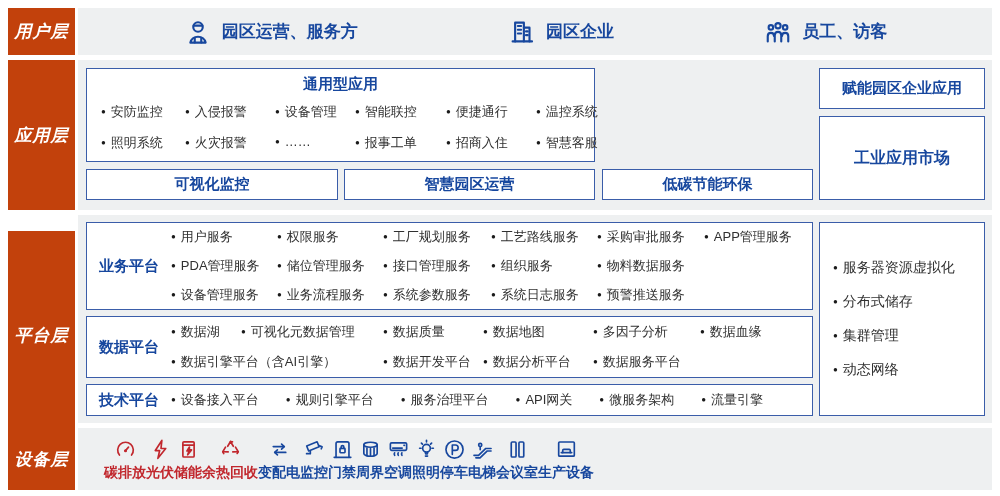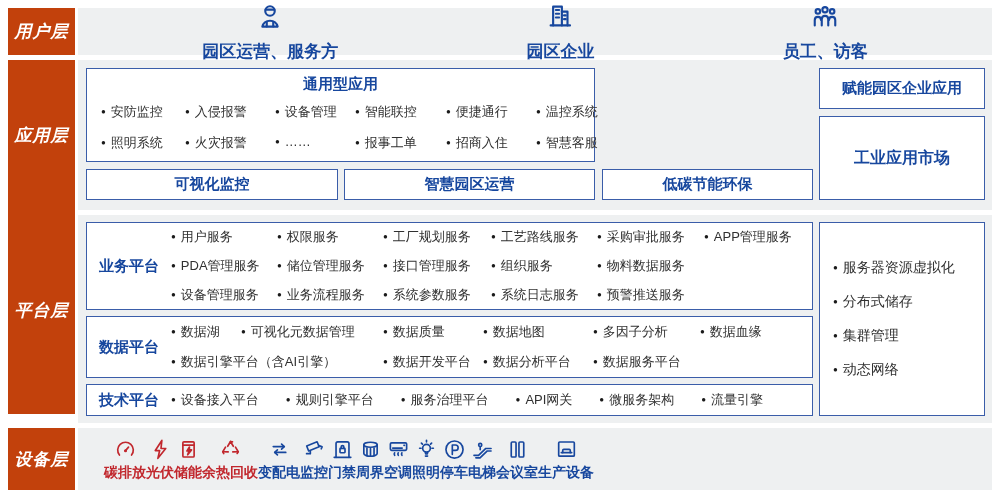--- a/index.html
+++ b/index.html
@@ -5,31 +5,31 @@
   html,body{margin:0;padding:0;background:#fff;}
   .page{position:relative;width:1000px;height:496px;background:#fff;overflow:hidden;
         font-family:"Liberation Sans","DejaVu Sans",sans-serif;}
 
   
   .layer-label{position:absolute;left:8px;width:67px;background:#c2410c;color:#fff;
     display:flex;align-items:center;justify-content:center;font-weight:bold;
     font-style:italic;font-size:17px;letter-spacing:1px;}
   #lbl-user{top:8px;height:47px}
   #lbl-app{top:60px;height:150px}
-  #lbl-platform{top:206px;height:208px}
+  #lbl-platform{top:231px;height:208px}
   #lbl-device{top:428px;height:62px}
 
   
   .band{position:absolute;left:78px;width:914px;background:#eef0f1;box-sizing:border-box;}
   .user-band{top:8px;height:47px;display:flex;align-items:center;justify-content:space-around;padding:0 30px;}
   .app-band{top:60px;height:150px}
   .platform-band{top:215px;height:208px}
   .device-band{top:428px;height:62px;display:flex;align-items:center;justify-content:flex-start;padding:0 26px;}
 
-  .user-group{display:flex;align-items:center;gap:9px;color:#17479e;font-weight:bold;font-size:17px;flex-direction:column;}
+  .user-group{display:flex;align-items:center;gap:9px;color:#17479e;font-weight:bold;font-size:17px;}
   .user-group svg{width:30px;height:30px;stroke:#17479e;fill:none;stroke-width:1.7;
     stroke-linecap:round;stroke-linejoin:round;}
 
   
   .box{position:absolute;background:#fff;border:1px solid #3a5da9;box-sizing:border-box;}
   .box-title{color:#17479e;font-weight:bold;font-size:15px;text-align:center;margin-top:6px;}
   .banner{display:flex;align-items:center;justify-content:center;color:#17479e;
     font-weight:bold;font-size:15px;text-align:left;}
 
   .bullet{font-size:13px;color:#303030;white-space:nowrap;}

